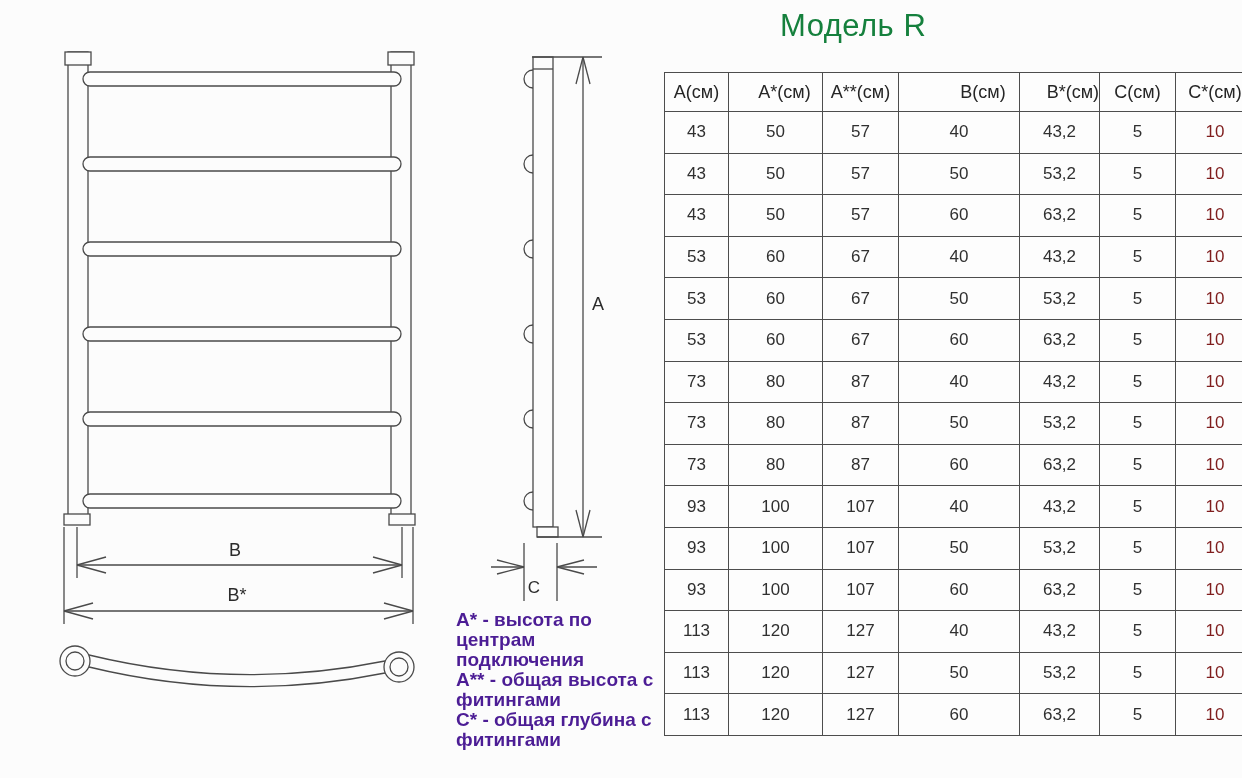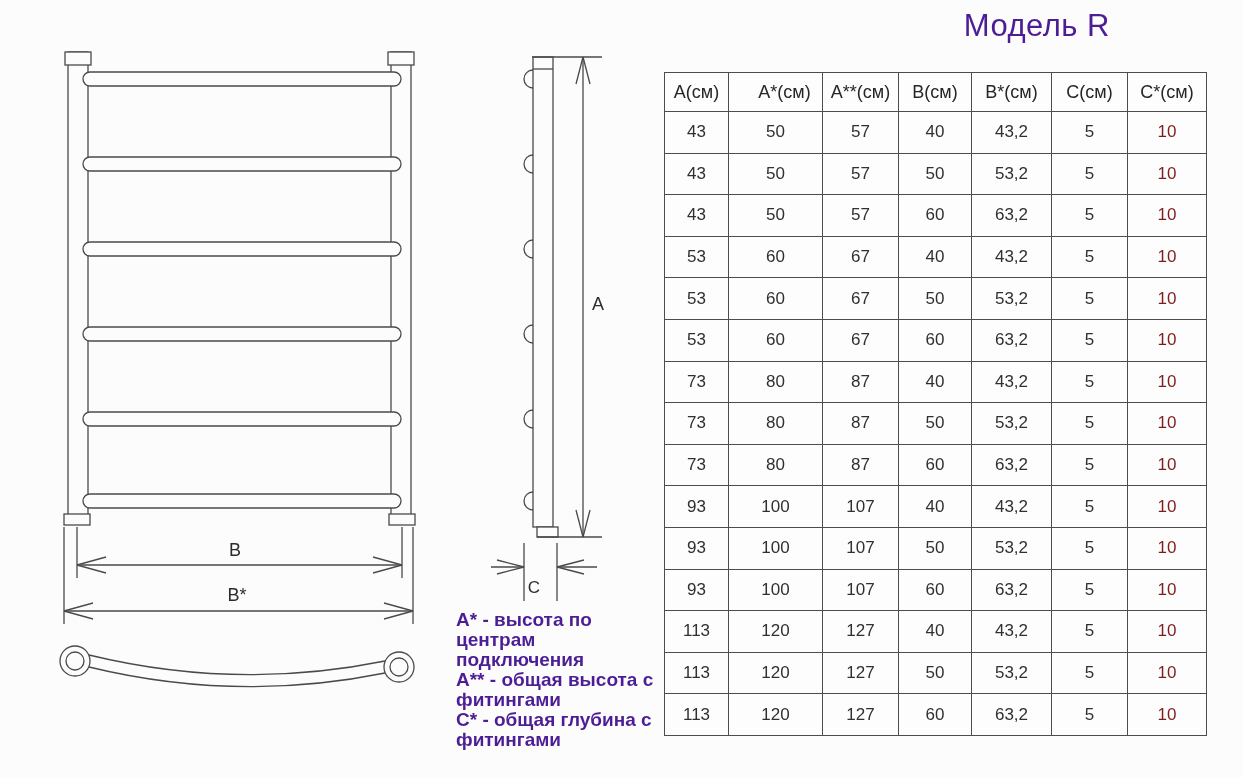--- a/index.html
+++ b/index.html
@@ -9,23 +9,23 @@
   }
   .page{
     position:relative;
     width:1242px;height:778px;
     background:#fcfcfc;
     overflow:hidden;
   }
   .page-title{
     position:absolute;
     left:780px;top:8px;width:330px;
-    text-align:right;
+    text-align:left;
     font-size:31px;
-    color:#4c1d95;
+    color:#15803d;
     letter-spacing:0.5px;
   }
   svg.drawing{position:absolute;left:0;top:0;}
   svg .ln{stroke:#4a4a4a;stroke-width:1.3;fill:none;}
   svg .fillln{stroke:#4a4a4a;stroke-width:1.3;fill:#fcfcfc;}
   svg text{font-family:"Liberation Sans","DejaVu Sans",sans-serif;fill:#2c2c2c;}
   .dims-table{
     position:absolute;
     left:664px;top:72px;
     border-collapse:collapse;
@@ -47,22 +47,22 @@
     color:#262626;
   }
   .dims-table td{
     height:40.6px;
     font-size:17px;
   }
   .dims-table td.muted{color:#7f1d1d;}
   .dims-table th:nth-child(1){width:63px;}
   .dims-table th:nth-child(2){width:75px;padding-left:18px;}
   .dims-table th:nth-child(3){width:75px;}
-  .dims-table th:nth-child(4){width:72px;}
-  .dims-table th:nth-child(5){width:79px;}
+  .dims-table th:nth-child(4){width:72px;padding-left:48px;}
+  .dims-table th:nth-child(5){width:79px;text-align:right;}
   .dims-table th:nth-child(6){width:75px;}
   .dims-table th:nth-child(7){width:78px;text-align:center;}
   .legend{
     position:absolute;
     left:456px;top:610px;
     width:200px;
     font-size:19px;
     line-height:20px;
     color:#4c1d95;
     font-weight:bold;

